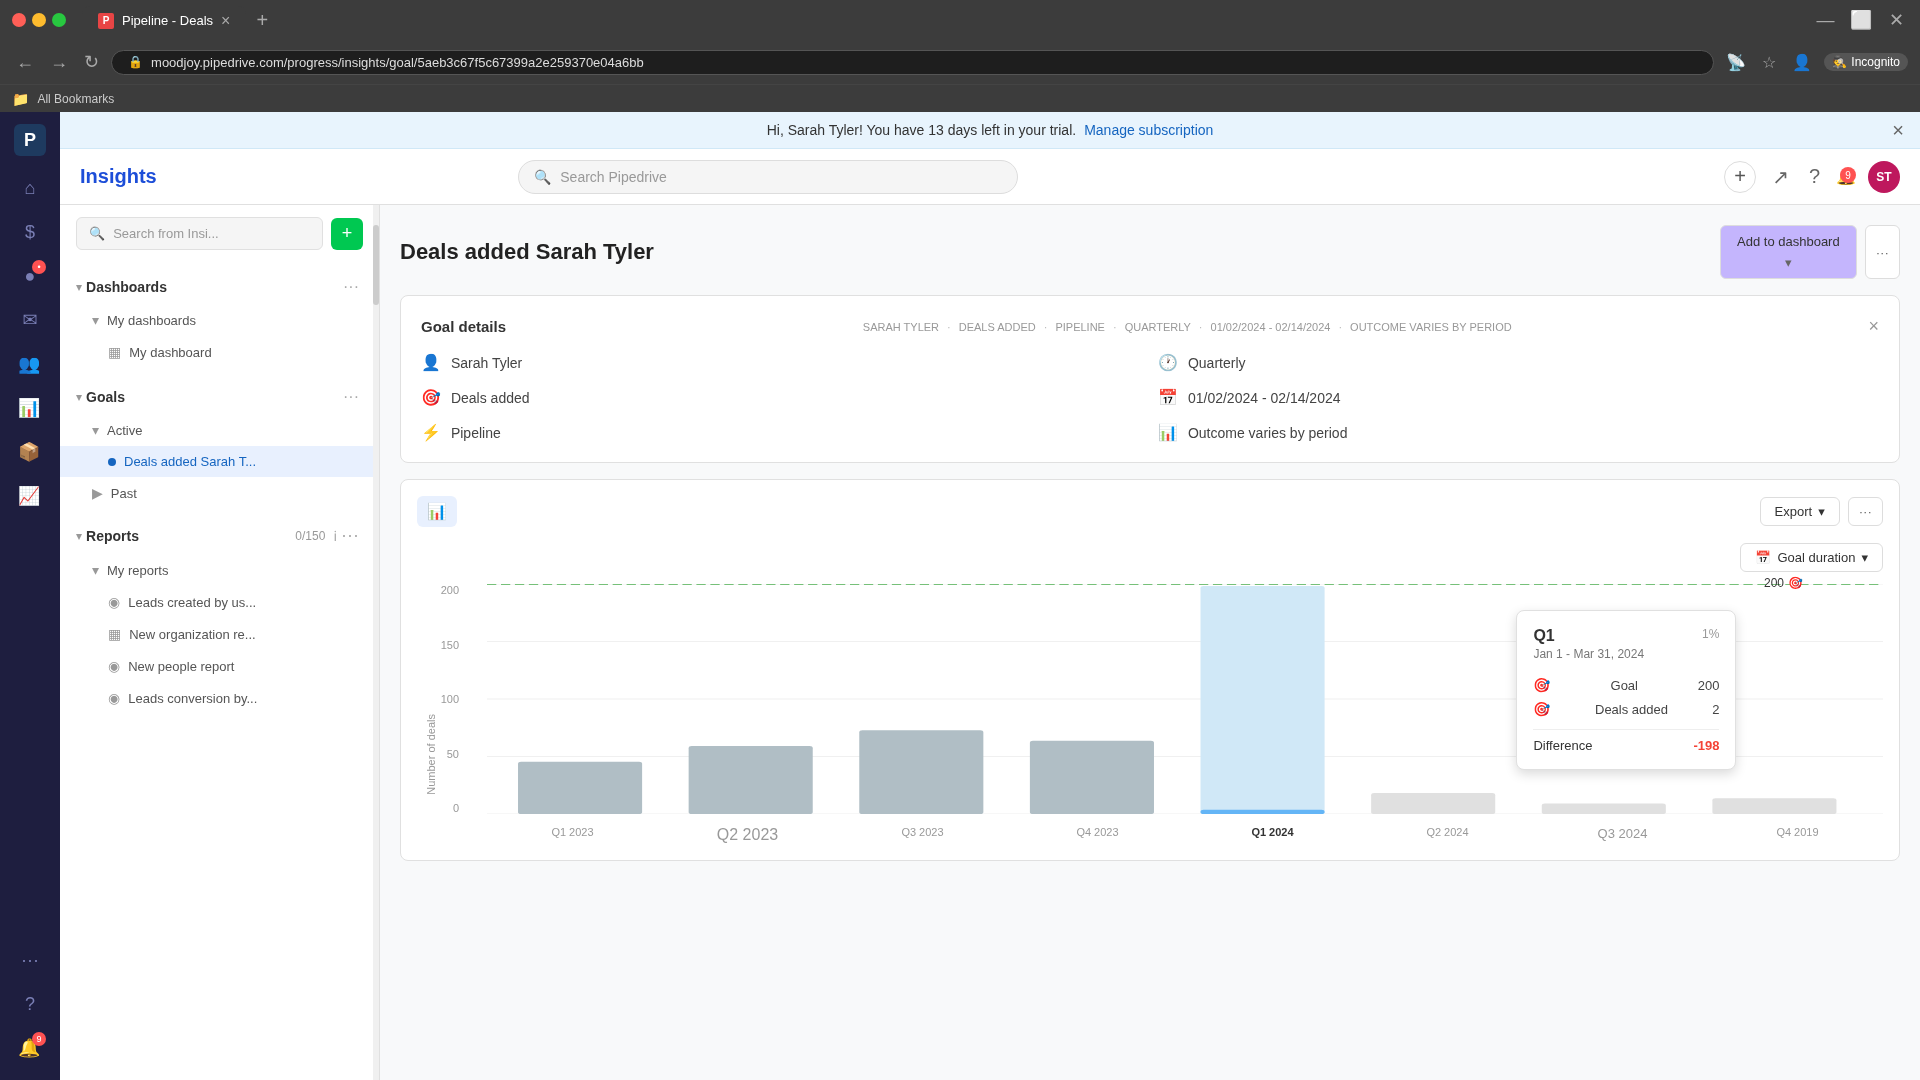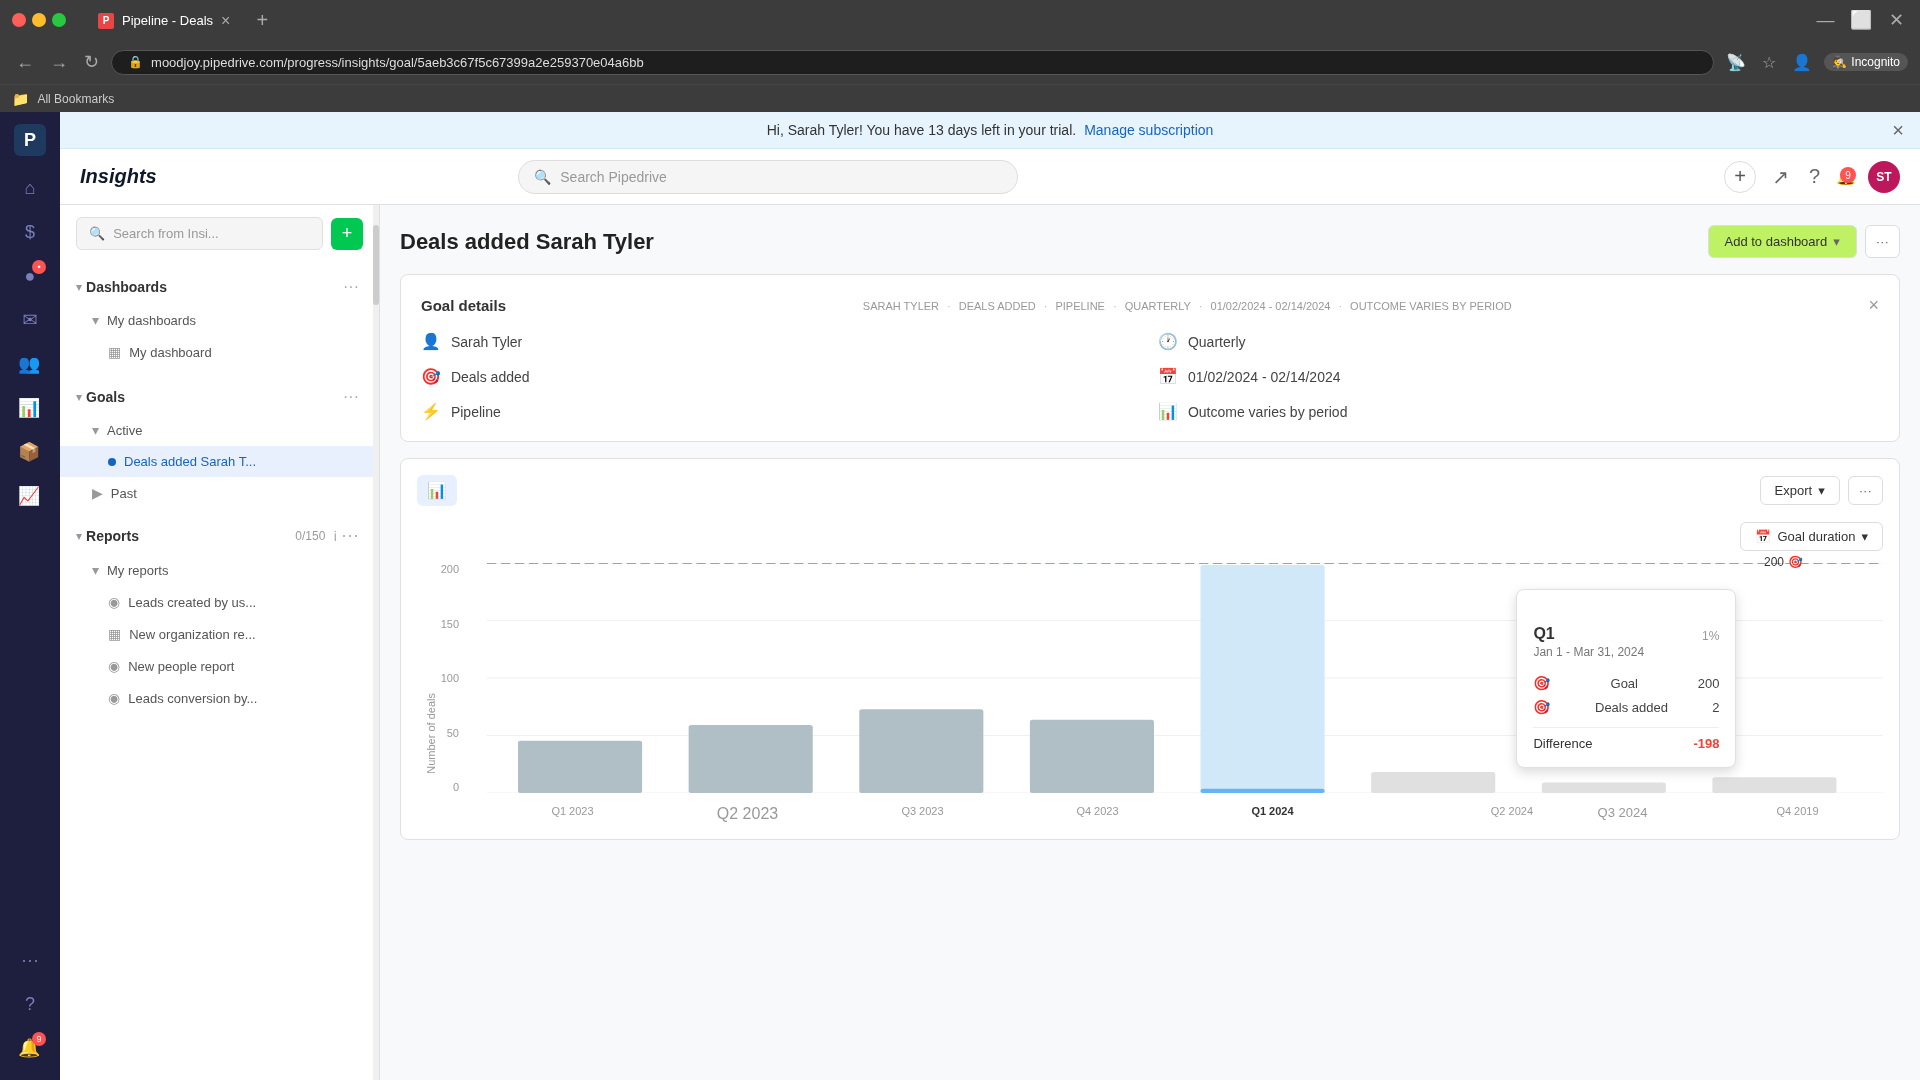--- a/index.html
+++ b/index.html
@@ -41,21 +41,21 @@
     
     .main-content { flex: 1; display: flex; flex-direction: column; overflow: hidden; }
 
     
     .trial-banner { background: #e8f4fd; border-bottom: 1px solid #d0e8f7; padding: 10px 20px; display: flex; align-items: center; justify-content: center; gap: 8px; color: #333; font-size: 14px; position: relative; }
     .trial-banner-close { position: absolute; right: 16px; background: none; border: none; font-size: 20px; cursor: pointer; color: #666; }
     .trial-link { color: #1565c0; cursor: pointer; text-decoration: none; font-weight: 500; }
 
     
     .app-header { background: #fff; border-bottom: 1px solid #e0e0e0; padding: 8px 20px; display: flex; align-items: center; gap: 16px; height: 56px; }
-    .app-title { font-size: 20px; font-weight: 600; color: #0f172a; font-style: italic; }
+    .app-title { font-size: 20px; font-weight: 600; color: #1d4ed8; }
     .search-bar { flex: 1; max-width: 500px; background: #f5f5f5; border: 1px solid #ddd; border-radius: 20px; padding: 8px 16px; display: flex; align-items: center; gap: 8px; color: #999; font-size: 14px; cursor: pointer; margin: 0 auto; }
     .search-icon { color: #aaa; }
     .header-actions { display: flex; align-items: center; gap: 12px; margin-left: auto; }
     .header-btn { background: none; border: none; color: #666; cursor: pointer; font-size: 20px; padding: 4px; border-radius: 50%; }
     .add-btn { background: #fff; border: 1px solid #ddd; border-radius: 50%; width: 32px; height: 32px; display: flex; align-items: center; justify-content: center; cursor: pointer; font-size: 20px; color: #555; }
     .notif-btn { position: relative; }
     .notif-btn .badge { position: absolute; top: 0; right: 0; background: #ff5252; color: white; border-radius: 50%; width: 16px; height: 16px; font-size: 10px; display: flex; align-items: center; justify-content: center; }
     .avatar { width: 32px; height: 32px; background: #be185d; border-radius: 50%; display: flex; align-items: center; justify-content: center; color: white; font-size: 12px; font-weight: bold; cursor: pointer; }
 
     
@@ -88,21 +88,21 @@
     .reports-info { color: #aaa; font-size: 14px; cursor: pointer; }
     .reports-more { color: #aaa; font-size: 18px; cursor: pointer; }
 
     
     .main-panel { flex: 1; background: #f8f9fa; overflow-y: auto; padding: 20px; }
 
     
     .goal-header { display: flex; align-items: center; margin-bottom: 16px; }
     .goal-title { font-size: 22px; font-weight: 600; color: #222; flex: 1; }
     .goal-header-actions { display: flex; gap: 8px; }
-    .add-dashboard-btn { background: #bef264; border: 1px solid #ddd; border-radius: 6px; padding: 8px 16px; font-size: 13px; color: #333; cursor: pointer; display: flex; gap: 6px; }
+    .add-dashboard-btn { background: #c4b5fd; border: 1px solid #ddd; border-radius: 6px; padding: 8px 16px; font-size: 13px; color: #333; cursor: pointer; display: flex; gap: 6px; flex-direction: column; }
     .add-dashboard-btn .chevron { color: #666; }
     .more-btn { background: #fff; border: 1px solid #ddd; border-radius: 6px; padding: 8px 10px; cursor: pointer; color: #666; }
 
     
     .goal-details-card { background: #fff; border: 1px solid #e0e0e0; border-radius: 8px; padding: 20px; margin-bottom: 16px; }
     .goal-details-header { display: flex; align-items: center; justify-content: space-between; margin-bottom: 16px; }
     .goal-details-title { font-size: 15px; font-weight: 600; color: #333; }
     .goal-details-meta { display: flex; align-items: center; gap: 8px; font-size: 11px; color: #999; text-transform: uppercase; font-weight: 500; }
     .meta-dot { color: #bbb; }
     .goal-details-close { background: none; border: none; color: #999; cursor: pointer; font-size: 18px; }
@@ -120,21 +120,21 @@
     .goal-duration-btn { background: #fff; border: 1px solid #ddd; border-radius: 6px; padding: 6px 14px; font-size: 13px; cursor: pointer; display: flex; align-items: center; gap: 6px; color: #333; margin-left: auto; }
 
     .chart-container { position: relative; height: 260px; }
     .chart-y-axis { position: absolute; left: 0; top: 0; bottom: 30px; width: 50px; display: flex; flex-direction: column; justify-content: space-between; align-items: flex-end; padding-right: 8px; }
     .y-label { font-size: 11px; color: #999; }
 
     .chart-area { position: absolute; left: 70px; right: 0; top: 0; bottom: 30px; }
 
     
     .chart-tooltip { position: absolute; background: #fff; border: 1px solid #e0e0e0; border-radius: 8px; padding: 16px; box-shadow: 0 4px 12px rgba(0,0,0,0.15); min-width: 220px; z-index: 10; top: 10%; right: 10%; }
-    .tooltip-header { font-size: 16px; font-weight: 600; color: #333; margin-bottom: 2px; display: flex; align-items: flex-end; justify-content: space-between; margin-top: 19px; }
+    .tooltip-header { font-size: 16px; font-weight: 600; color: #333; margin-bottom: 2px; display: flex; align-items: flex-start; justify-content: space-between; }
     .tooltip-pct { font-size: 12px; color: #999; font-weight: normal; }
     .tooltip-date { font-size: 12px; color: #777; margin-bottom: 12px; }
     .tooltip-row { display: flex; align-items: center; justify-content: space-between; padding: 4px 0; font-size: 13px; color: #444; gap: 16px; }
     .tooltip-row-icon { color: #888; font-size: 14px; }
     .tooltip-value { font-weight: 500; }
     .tooltip-divider { border-top: 1px solid #eee; margin: 8px 0; }
     .tooltip-diff { display: flex; justify-content: space-between; font-size: 13px; color: #333; font-weight: 500; }
     .tooltip-diff-val { color: #f44336; font-weight: 600; }
 
     
@@ -450,21 +450,21 @@
                 <span>🎯</span>
               </div>
             </div>
 
             <div class="chart-x-labels" style="bottom:0;left:70px;right:0;position:absolute;display:flex;">
               <span class="x-label" style="flex:1;text-align:center;font-size:11px;color:#999;">Q1 2023</span>
               <span class="x-label" style="flex:1;text-align:center;font-size:16px;color:#999;">Q2 2023</span>
               <span class="x-label" style="flex:1;text-align:center;font-size:11px;color:#999;">Q3 2023</span>
               <span class="x-label" style="flex:1;text-align:center;font-size:11px;color:#999;">Q4 2023</span>
               <span class="x-label" style="flex:1;text-align:center;font-size:11px;color:#333;font-weight:600;">Q1 2024</span>
-              <span class="x-label" style="flex:1;text-align:right;font-size:11px;color:#999;">Q2 2024</span>
+              <span class="x-label" style="flex:1;text-align:center;font-size:11px;color:#999;">Q2 2024</span>
               <span class="x-label" style="flex:1;text-align:center;font-size:13px;color:#999;">Q3 2024</span>
               <span class="x-label" style="flex:1;text-align:center;font-size:11px;color:#999;">Q4 2019</span>
             </div>
 
             <div class="chart-tooltip">
               <div class="tooltip-header">
                 <span>Q1</span>
                 <span class="tooltip-pct">1%</span>
               </div>
               <div class="tooltip-date">Jan 1 - Mar 31, 2024</div>

